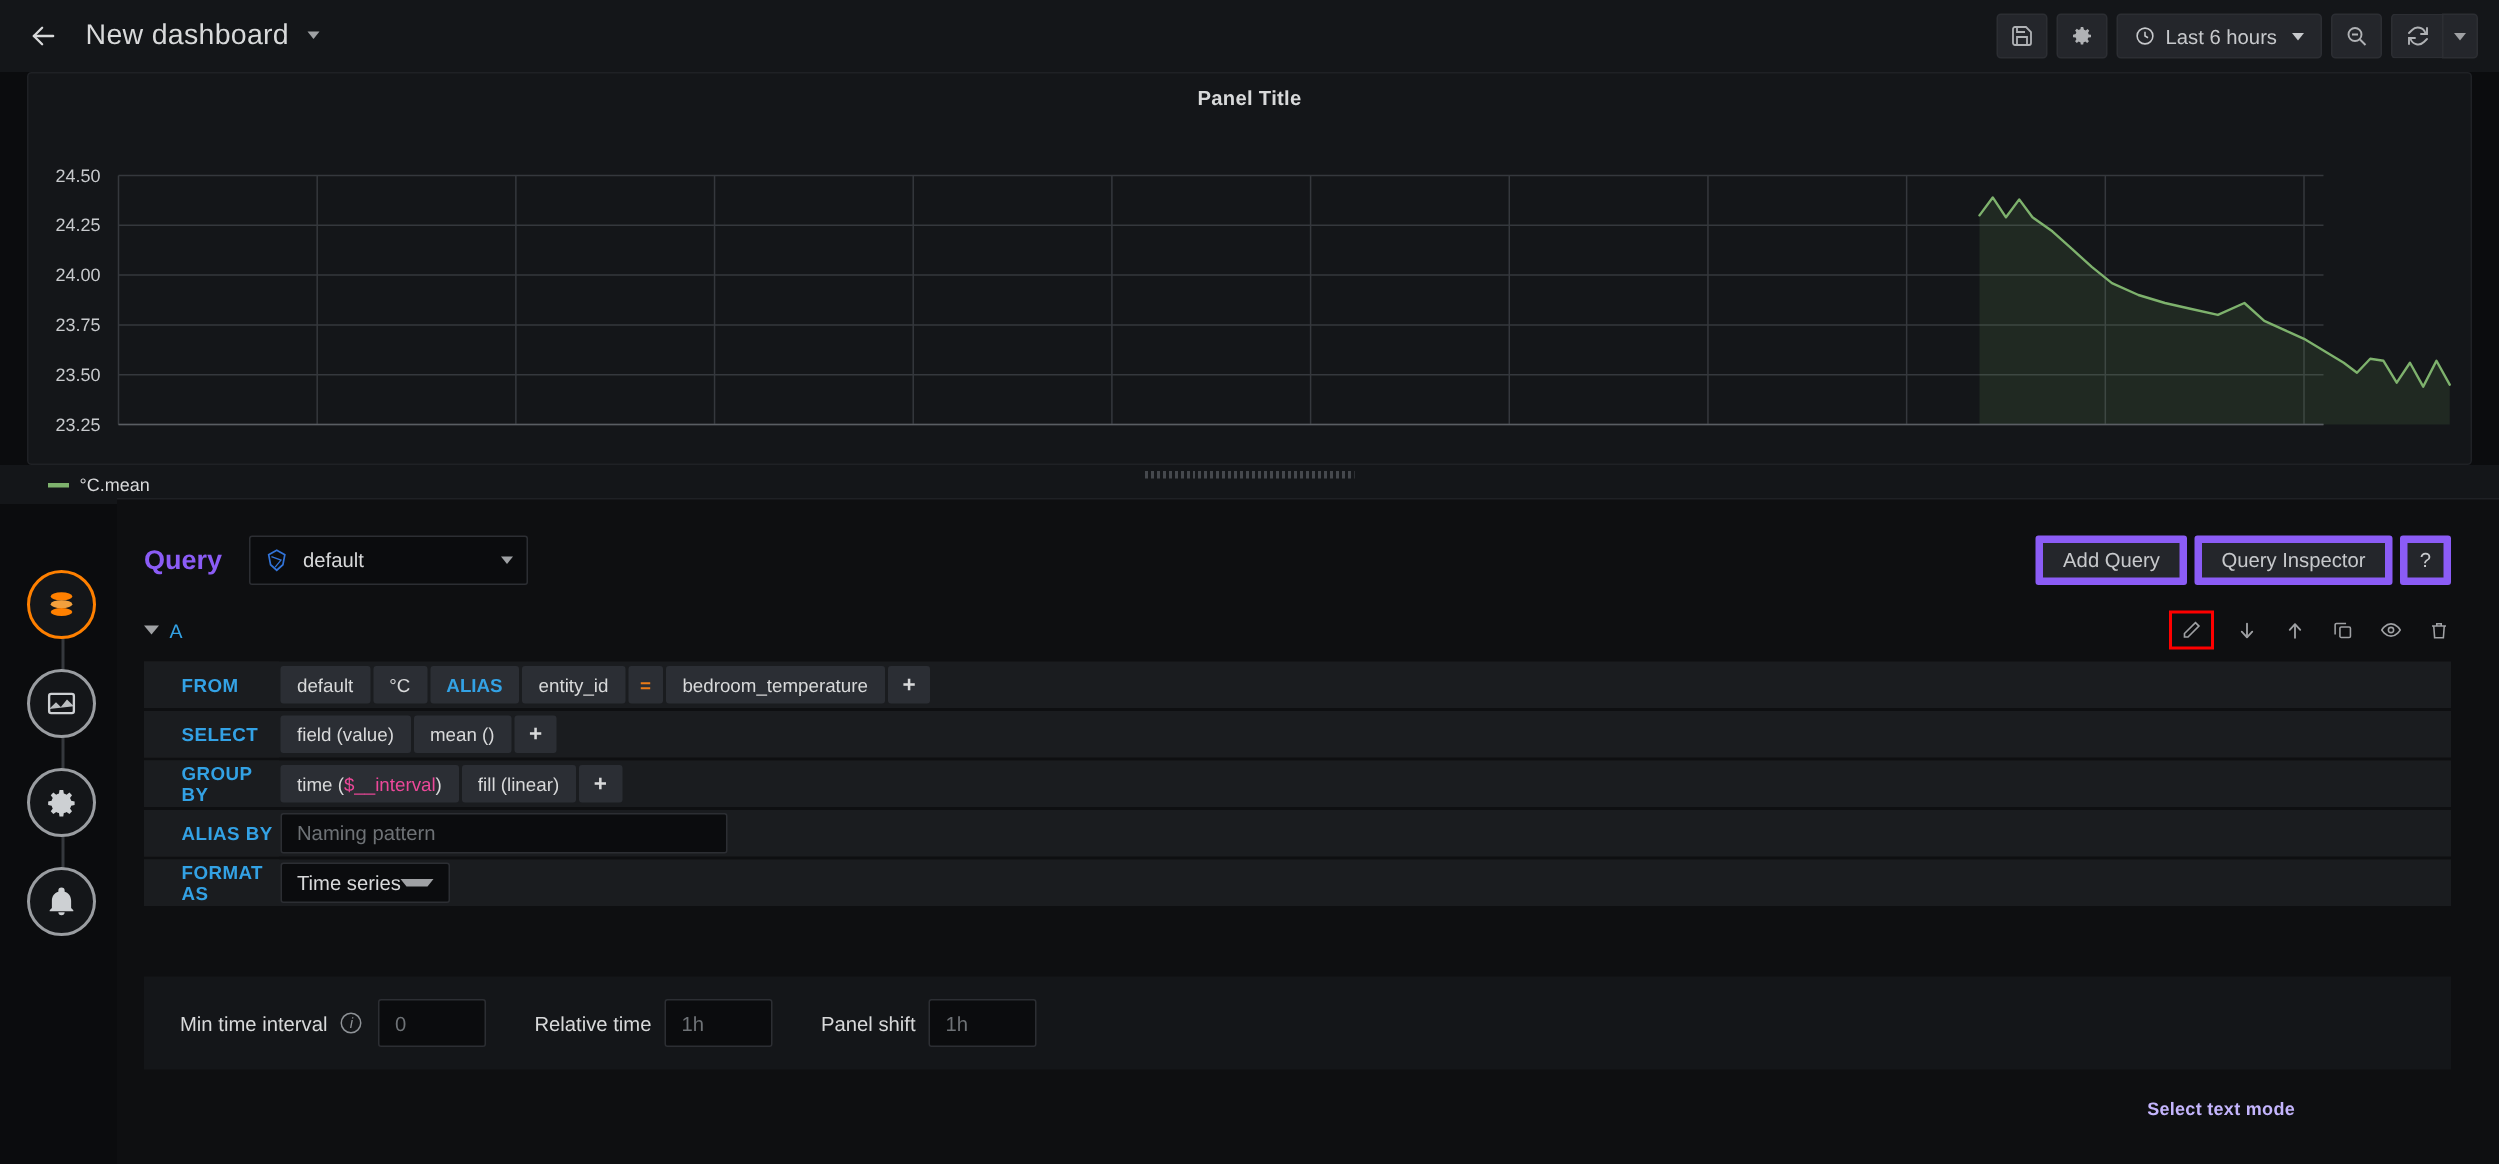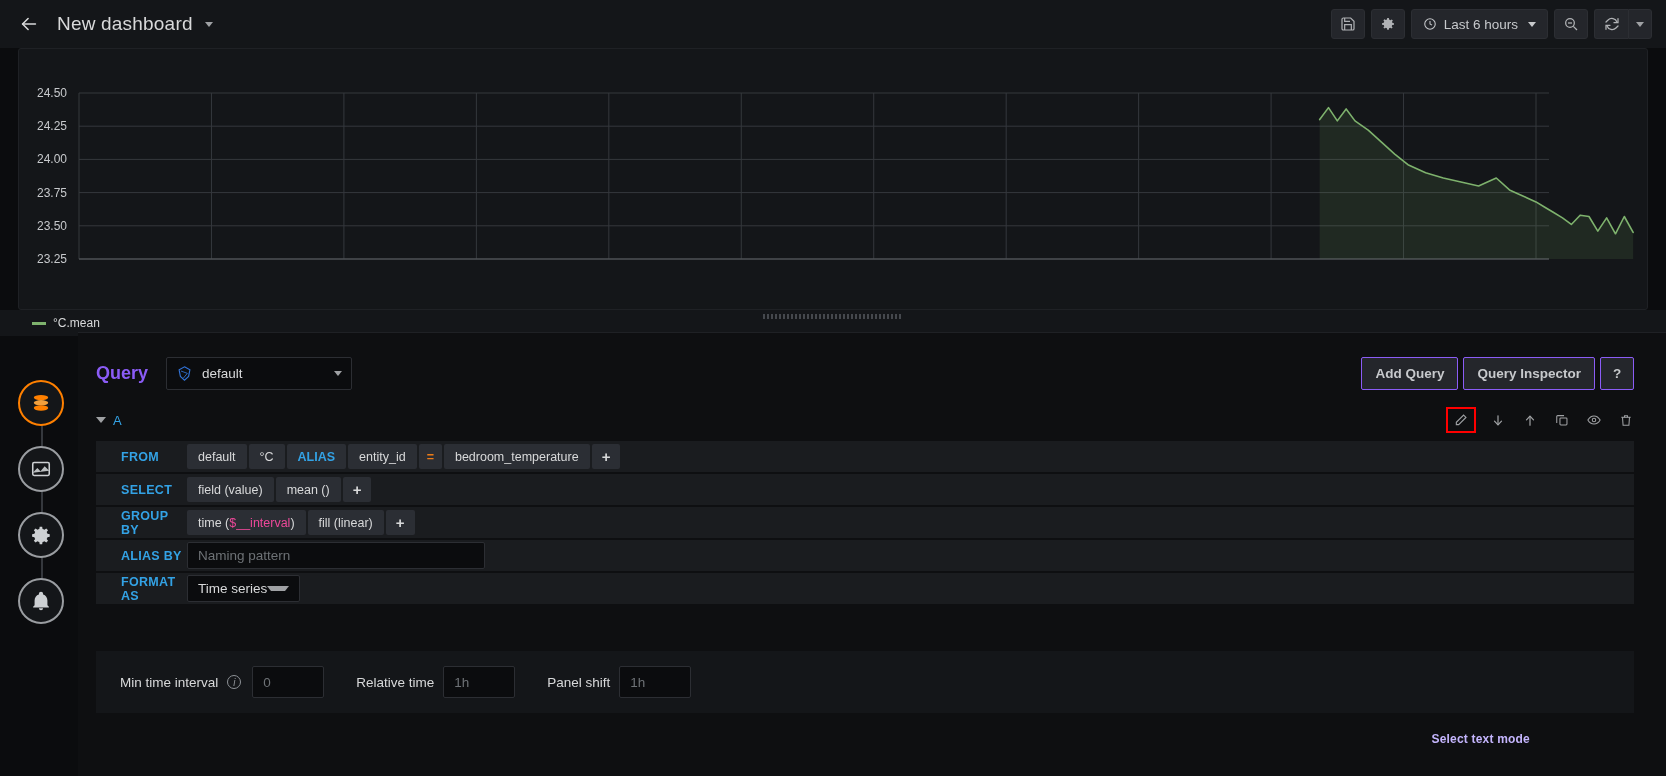--- a/index.html
+++ b/index.html
@@ -96,23 +96,23 @@
   .qhead { display: flex; align-items: center; padding: 18px 0 0 18px; height: 62px; }
   .qhead-label { font-size: 18px; color: #8b5cf6; margin-right: 18px; font-weight: bold; }
   .ds-picker {
     width: 186px; height: 33px; background: #0b0c0e; border: 1px solid #2c2e33;
     border-radius: 2px; display: flex; align-items: center; padding: 0 9px; cursor: pointer;
   }
   .ds-picker .ds-name { font-size: 13.5px; color: #d8d9da; margin-left: 9px; }
   .ds-picker .caret-sm { margin-left: auto; border-top-color: #9fa1a4; }
   .qhead-right { margin-left: auto; display: flex; gap: 5px; padding-right: 32px; }
   .qbtn {
-    height: 33px; background: #24262b; border: 1px solid #8b5cf6; border-radius: 2px;
+    height: 33px; background: #24262b; border: 5px solid #8b5cf6; border-radius: 2px;
     color: #c7c9cc; font-size: 13.5px; padding: 0 13px; display: flex;
-    align-items: center; cursor: pointer; font-family: "Liberation Sans", sans-serif; font-weight: bold;
+    align-items: center; cursor: pointer; font-family: "Liberation Sans", sans-serif;
   }
   .qbtn.help { min-width: 34px; justify-content: center; padding: 0; }
 
   .annot {
     position: absolute; right: 136px; top: 399px; color: #c4b5fd; font-size: 12px;
     font-weight: bold; letter-spacing: .2px;
   }
 
   .qrow-head {
     position: relative; display: flex; align-items: center;
@@ -238,20 +238,21 @@
           </svg>
         </div>
         <div class="tbtn">
           <span class="caret-sm" style="margin-left:0"></span>
         </div>
       </div>
     </div>
   </div>
 
   <div class="panel">
+    <div class="panel-title">Panel Title</div>
     <div class="plot-wrap">
       <svg class="plot" id="plot-svg" width="1630" height="215" viewBox="0 0 1630 215">
           <line x1="60" y1="210" x2="1530" y2="210" stroke="#35383d" stroke-width="1"></line>
           <text x="48" y="214" fill="#c7c9cc" font-size="12" text-anchor="end" font-family="&quot;Liberation Sans&quot;, sans-serif">23.25</text>
           <line x1="60" y1="176.8" x2="1530" y2="176.8" stroke="#35383d" stroke-width="1"></line>
           <text x="48" y="180.8" fill="#c7c9cc" font-size="12" text-anchor="end" font-family="&quot;Liberation Sans&quot;, sans-serif">23.50</text>
           <line x1="60" y1="143.6" x2="1530" y2="143.6" stroke="#35383d" stroke-width="1"></line>
           <text x="48" y="147.6" fill="#c7c9cc" font-size="12" text-anchor="end" font-family="&quot;Liberation Sans&quot;, sans-serif">23.75</text>
           <line x1="60" y1="110.4" x2="1530" y2="110.4" stroke="#35383d" stroke-width="1"></line>
           <text x="48" y="114.4" fill="#c7c9cc" font-size="12" text-anchor="end" font-family="&quot;Liberation Sans&quot;, sans-serif">24.00</text>

